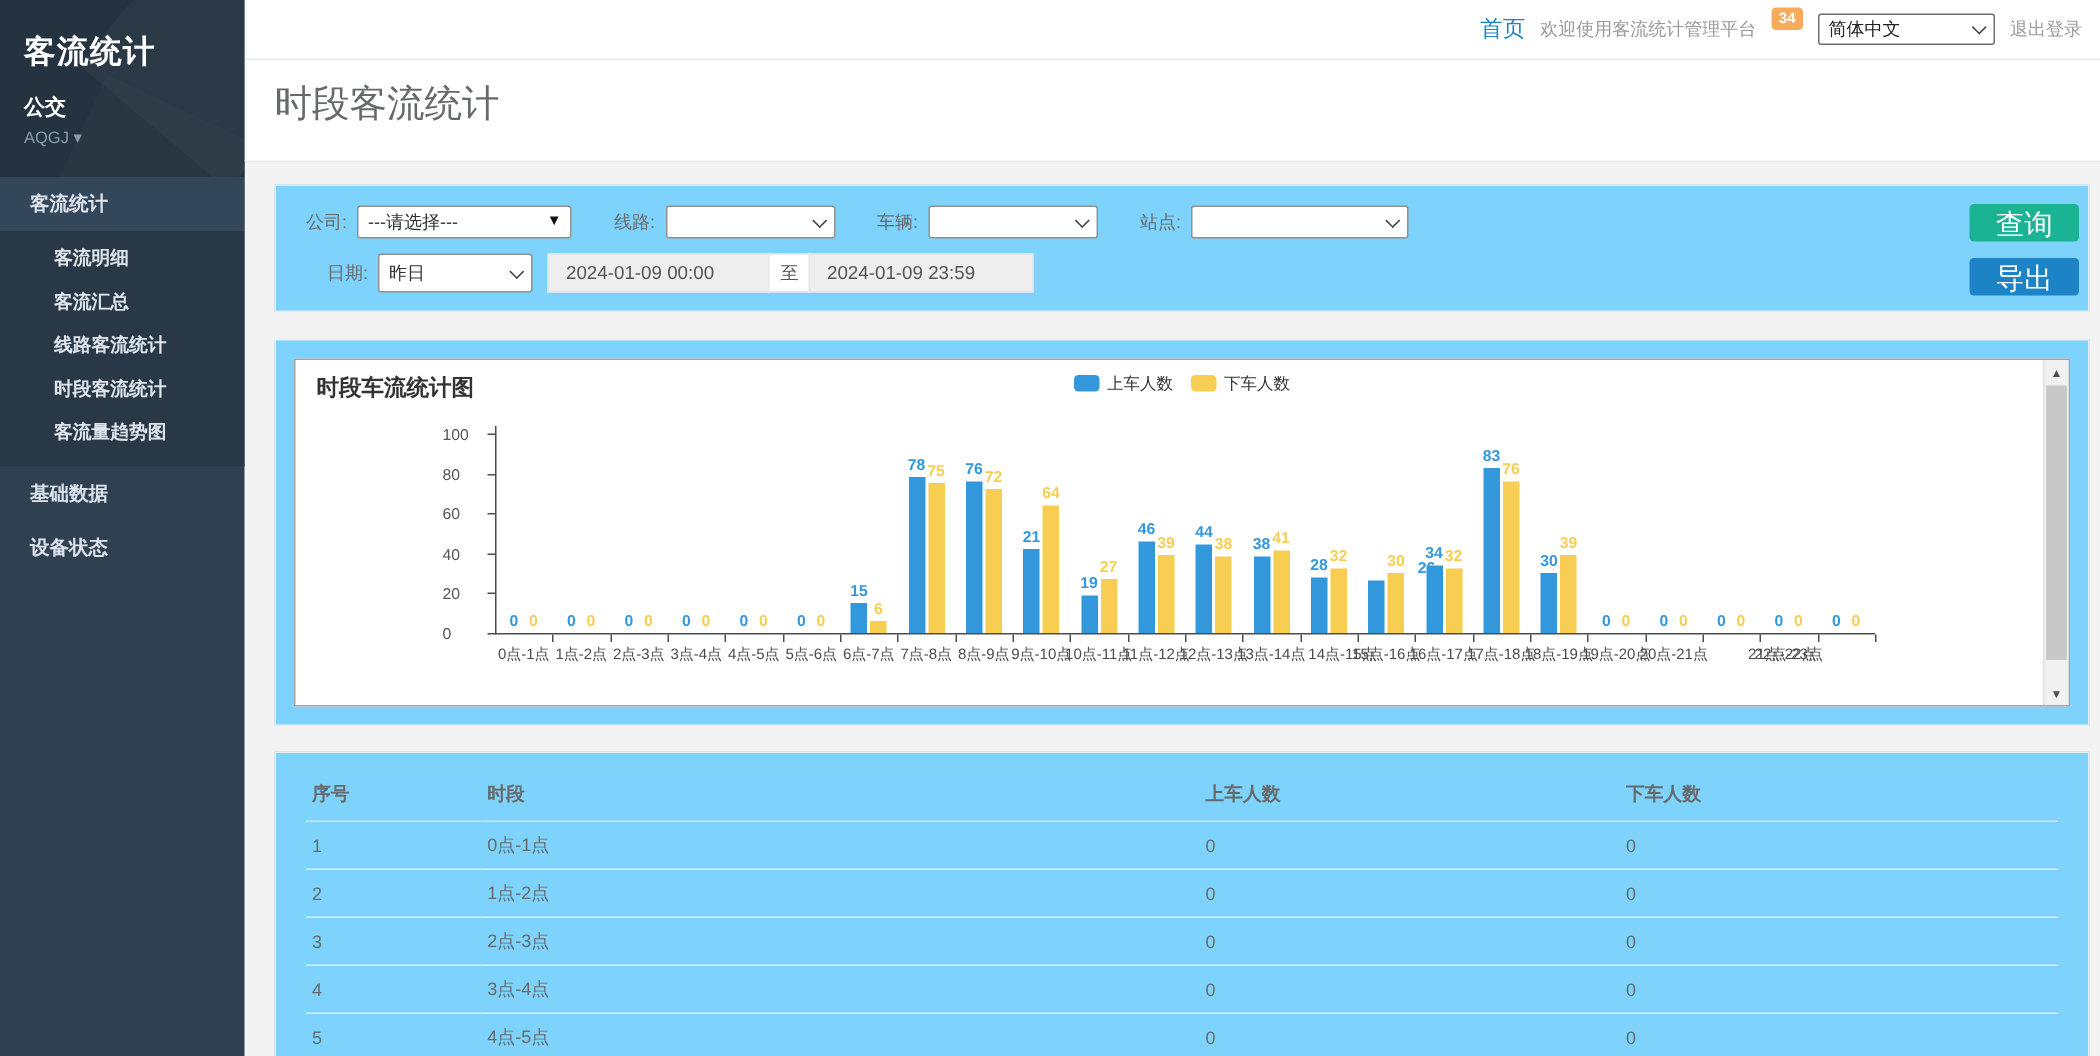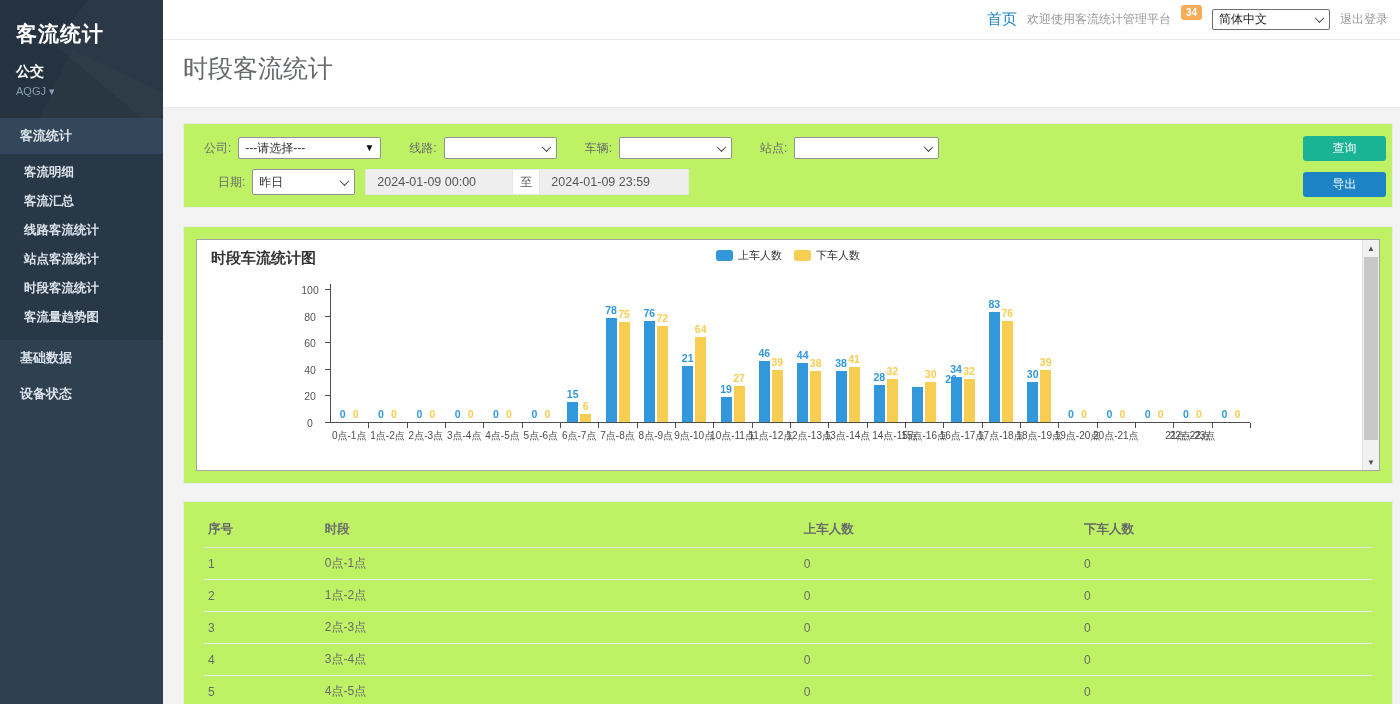--- a/index.html
+++ b/index.html
@@ -13,21 +13,21 @@
   .brand::before { content:""; position:absolute; right:-46px; top:-30px; width:130px; height:130px;
                    background:rgba(255,255,255,.03); transform:rotate(40deg); }
   .brand::after { content:""; position:absolute; right:10px; bottom:-60px; width:110px; height:110px;
                   background:rgba(255,255,255,.02); transform:rotate(25deg); }
   .brand-title { font-size:21px; font-weight:bold; color:#fff; letter-spacing:1px; }
   .brand-sub { margin-top:15px; font-size:14px; font-weight:bold; color:#fff; }
   .brand-user { margin-top:4px; font-size:11px; color:#8b9cb0; }
   .nav-parent { padding:9px 0 9px 20px; font-size:13px; font-weight:bold; color:#dbe2eb; cursor:pointer; }
   .nav-parent.active { background:#33465a; }
   .nav-sub { background:#293846; padding:4px 0 8px 0; }
-  .nav-sub-item { padding:6px 0 6px 24px; font-size:12.5px; font-weight:bold; color:#dde4ec; cursor:pointer; }
+  .nav-sub-item { padding:6px 0 6px 36px; font-size:12.5px; font-weight:bold; color:#dde4ec; cursor:pointer; }
 
   
   .main { flex:1; display:flex; flex-direction:column; min-width:0; }
   .topbar { height:40px; background:#fff; border-bottom:1px solid #e7eaec; display:flex; align-items:center;
             justify-content:flex-end; padding:0 12px; gap:10px; flex:0 0 auto; }
   .home-link { color:#1c84c6; font-size:15px; cursor:pointer; }
   .welcome { color:#999; font-size:12px; }
   .badge { background:#f8ac59; color:#fff; font-size:10px; font-weight:bold; padding:2px 5px; border-radius:3px;
            transform:translateY(-7px); }
   .lang-select { width:118px; height:21px; font-size:12px; border:1px solid #6e6e6e; border-radius:2px; background:#fff;
@@ -35,56 +35,56 @@
   .logout { color:#999; font-size:12px; cursor:pointer; }
 
   .heading { background:#fff; border-bottom:1px solid #e7eaec; padding:12px 0 13px 20px; flex:0 0 auto; }
   .page-title { font-size:25px; color:#676a6c; font-weight:normal; margin:0 0 9px 0; }
   .breadcrumb { font-size:12px; color:#676a6c; }
   .breadcrumb .crumb { cursor:pointer; }
   .breadcrumb .sep { margin:0 7px; color:#aaa; }
   .breadcrumb .last { font-weight:bold; color:#555; cursor:default; }
 
   .content { flex:1; padding:15px 7px 0 20px; overflow:hidden; }
-  .panel { background:#bef264; border:1px solid #e9ecee; }
+  .panel { background:#7dd3fc; border:1px solid #e9ecee; }
 
   
   .filter-panel { position:relative; padding:13px 20px 12px 20px; }
   .filter-row { display:flex; align-items:center; }
   .filter-row + .filter-row { margin-top:10px;margin-left:14px; }
   .f-label { font-size:12px; color:#676a6c; margin-right:7px; white-space:nowrap; }
   .sel { height:22px; border:1px solid #919191; border-radius:2px; background:#fff; display:flex; align-items:center;
          justify-content:space-between; padding:0 6px; font-size:12px; color:#333; cursor:pointer; }
   .sel.tall { height:26px; }
   .gap { width:28px; }
   .chev { width:7px; height:7px; border-right:1.6px solid #444; border-bottom:1.6px solid #444;
           transform:rotate(45deg) translate(-1px,-1px); }
   .caret-solid { font-size:10px; color:#111; line-height:1; }
   .date-input { width:148px; height:26px; background:#eee; border:1px solid #e5e6e7; font-size:12.5px; color:#555;
                 display:flex; align-items:center; padding:0 11px; }
   .date-sep { width:28px; height:26px; border:1px solid #e5e6e7; background:#fff; font-size:12px; color:#555;
               display:flex; align-items:center; justify-content:center; margin:0 -1px; position:relative; z-index:1; }
   .btn-col { position:absolute; right:6px; top:12px; }
-  .btn { display:block; width:83px; height:25px; border:none; border-radius:3px; color:#fff; font-size:12px; cursor:pointer;
+  .btn { display:block; width:73px; height:25px; border:none; border-radius:3px; color:#fff; font-size:19px; cursor:pointer;
          font-family:"Liberation Sans",sans-serif; }
   .btn-search { background:#1ab394; margin-bottom:11px; }
   .btn-export { background:#1c84c6; }
 
   
   .chart-panel { margin-top:18px; padding:12px; }
   .chart-box { position:relative; border:1px solid #a5a5a5; height:232px; background:#fff; overflow:hidden; }
   .chart-title { position:absolute; left:14px; top:9px; font-size:15px; font-weight:bold; color:#333; }
   .legend { position:absolute; left:50%; top:8px; transform:translateX(-50%); display:flex; gap:12px; align-items:center; }
   .legend-item { display:flex; align-items:center; gap:5px; font-size:11px; color:#333; cursor:pointer; }
   .legend-swatch { width:17px; height:11px; border-radius:3px; }
   .plot { position:absolute; left:133px; top:50px; width:920px; height:133px; }
   .y-axis { position:absolute; left:0; top:-6px; bottom:0; width:1px; background:#4d4d4d; }
   .x-axis { position:absolute; left:0; width:920px; bottom:0; height:1px; background:#4d4d4d; }
   .y-tick { position:absolute; left:-5px; width:5px; height:1px; background:#4d4d4d; }
-  .y-label { position:absolute; right:925px; width:30px; text-align:center; font-size:10.5px; color:#555; }
+  .y-label { position:absolute; right:925px; width:30px; text-align:left; font-size:10.5px; color:#555; }
   .bar { position:absolute; bottom:1px; width:11px; }
   .bar-label { position:absolute; transform:translateX(-50%); font-size:10.5px; font-weight:bold; white-space:nowrap; }
   .x-tick { position:absolute; bottom:-5px; width:1px; height:5px; background:#4d4d4d; }
   .x-label { position:absolute; top:139px; transform:translateX(-50%); font-size:10px; color:#4a4a4a; white-space:nowrap; }
   .scrollbar { position:absolute; top:0; right:0; bottom:0; width:17px; background:#f1f1f1; border-left:1px solid #e0e0e0; }
   .scroll-arrow { position:absolute; left:0; width:100%; height:16px; display:flex; align-items:center; justify-content:center;
                   font-size:8px; color:#505050; cursor:pointer; }
   .scroll-arrow.up { top:0; } .scroll-arrow.down { bottom:0; }
   .scroll-thumb { position:absolute; left:1px; right:1px; top:17px; bottom:30px; background:#c8c8c8; cursor:pointer; }
 
@@ -108,21 +108,20 @@
         <span>AQGJ</span>
         <span class="caret">▾</span>
       </div>
     </div>
     <nav id="side-nav">
         <div class="nav-parent active">客流统计</div>
         <div class="nav-sub">
           <div class="nav-sub-item">客流明细</div>
           <div class="nav-sub-item">客流汇总</div>
           <div class="nav-sub-item">线路客流统计</div>
-          <div class="nav-sub-item">站点客流统计</div>
           <div class="nav-sub-item">时段客流统计</div>
           <div class="nav-sub-item">客流量趋势图</div>
         </div>
         <div class="nav-parent">基础数据</div>
         <div class="nav-parent">设备状态</div>
       </nav>
   </aside>
 
   <div class="main">
 

